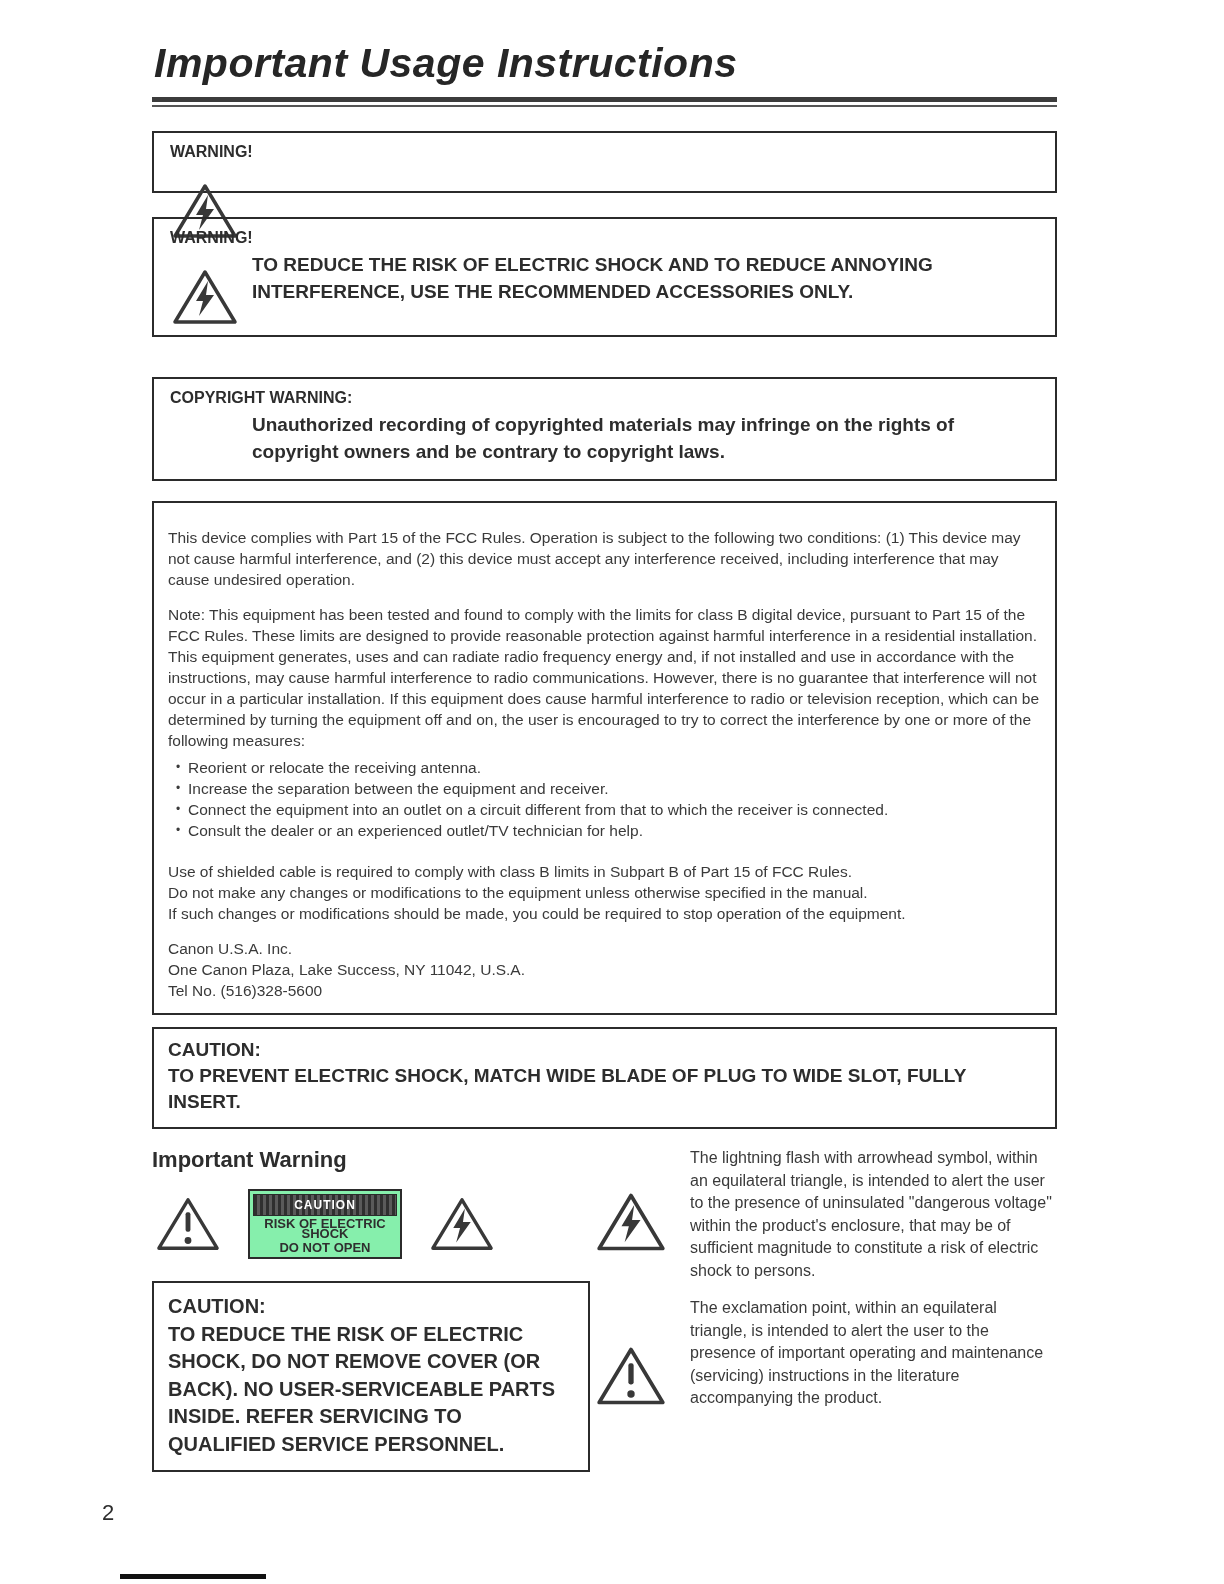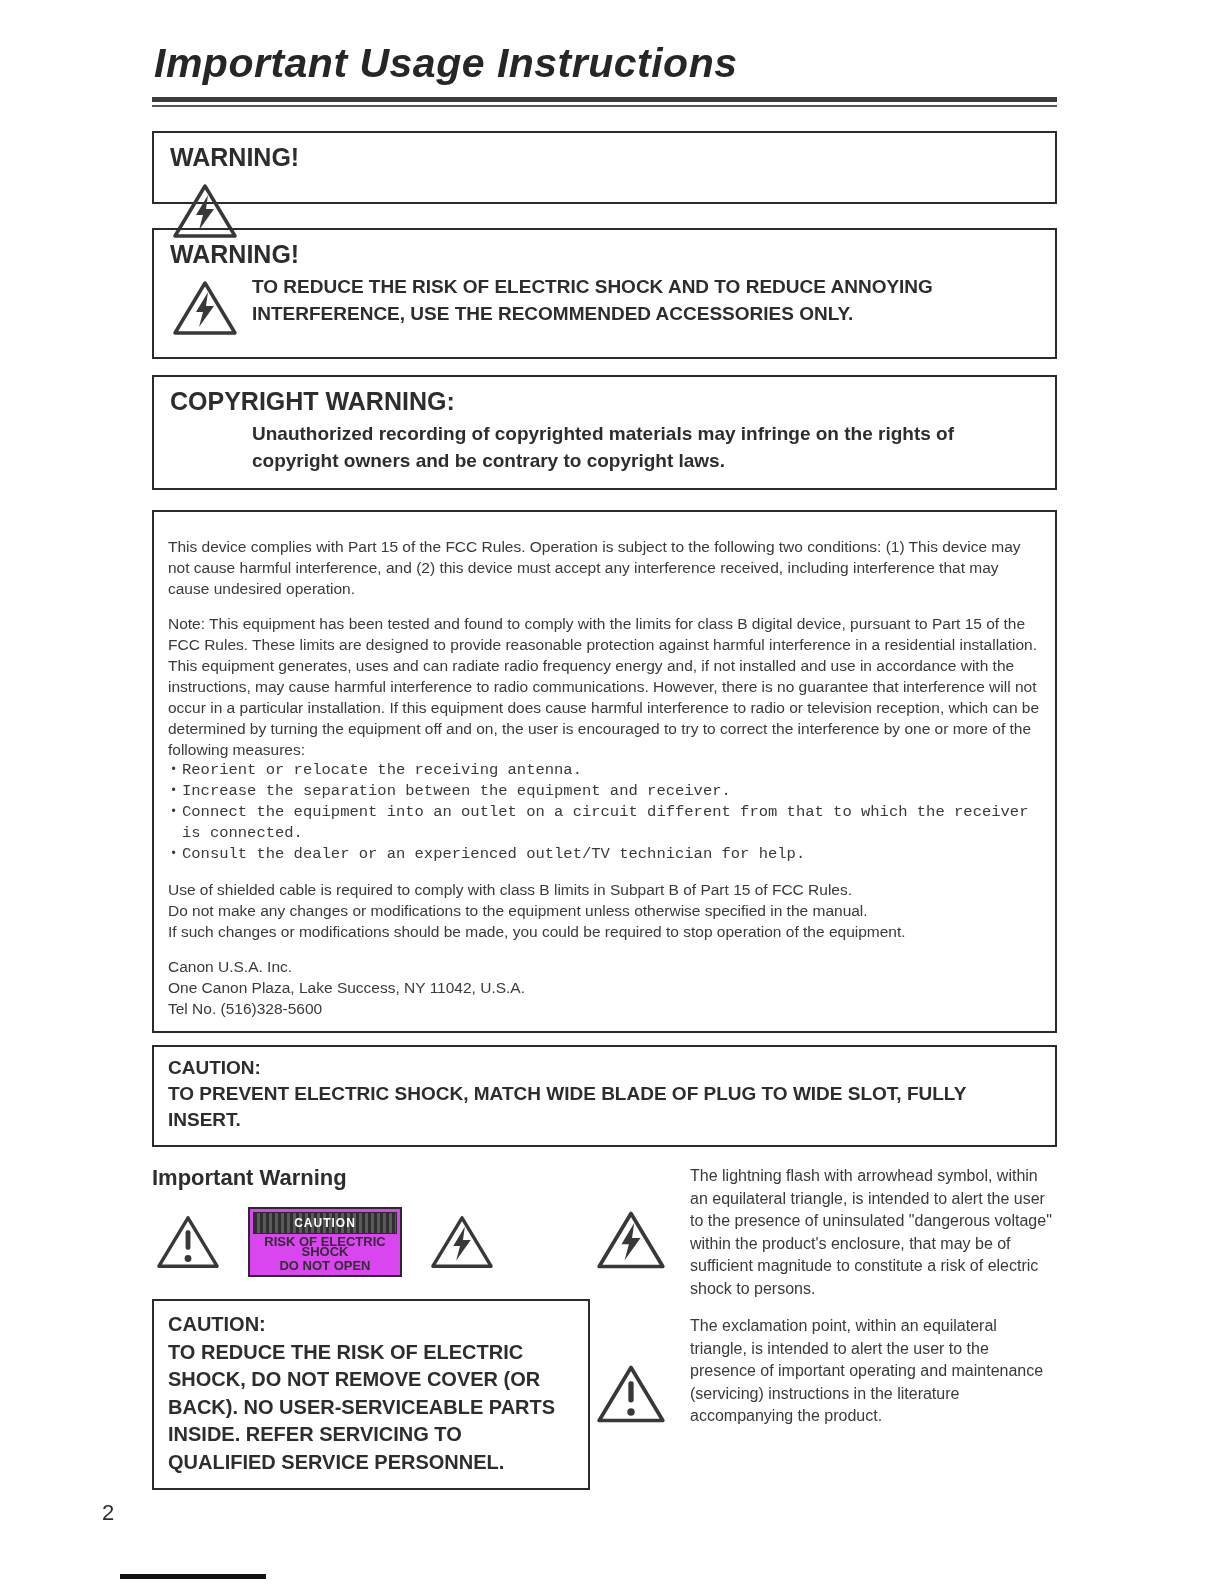--- a/index.html
+++ b/index.html
@@ -6,45 +6,45 @@
   .page{width:1224px;height:1584px;position:relative;overflow:hidden;background:#ffffff;
         color:#303030;font-family:"Liberation Sans",sans-serif;margin:0 auto;}
   .content{position:absolute;left:152px;top:40px;width:905px;}
 
   .doc-title{font-size:41px;font-weight:bold;font-style:italic;color:#262626;
              margin:0 0 10px 2px;letter-spacing:.5px;}
   .title-rule{height:5px;background:#3c3c3c;margin-bottom:3px;}
   .title-rule-thin{height:2px;background:#555;}
 
   .wbox{border:2px solid #2b2b2b;position:relative;padding:10px 16px 30px 16px;margin-top:24px;}
-  .whead{font-size:25px;font-weight:bold;color:#2d2d2d;}
+  .whead{font-size:16px;font-weight:bold;color:#2d2d2d;}
   .wbody{font-size:19px;font-weight:bold;margin:4px 0 0 82px;line-height:27px;max-width:800px;color:#2d2d2d;}
   .tri-icon{position:absolute;left:18px;top:48px;width:66px;height:60px;}
 
-  .cbox{border:2px solid #2b2b2b;padding:10px 16px 14px 16px;margin-top:16px;}
+  .cbox{border:2px solid #2b2b2b;padding:10px 16px 14px 16px;margin-top:40px;}
 
   .fccbox{border:2px solid #2b2b2b;padding:10px 14px 12px 14px;margin-top:20px;
           font-size:15.5px;line-height:21px;color:#3a3a3a;}
   .fccbox p{margin:0;}
   .gap{height:14px;}
-  .fccbox ul{margin:0;padding:0;list-style:none;font-family:Liberation Mono, monospace;}
+  .fccbox ul{margin:6px;padding:0;list-style:none;}
   .fccbox li{padding-left:14px;position:relative;}
   .fccbox li::before{content:"\2022";position:absolute;left:2px;top:0;font-size:12px;}
 
   .cautionwide{border:2px solid #2b2b2b;padding:8px 14px 12px 14px;margin-top:12px;
                font-size:19px;font-weight:bold;line-height:26px;color:#2d2d2d;}
 
   .bottom{display:flex;margin-top:18px;}
   .bleft{width:438px;flex:0 0 auto;}
   .bmid{width:100px;flex:0 0 auto;position:relative;}
   .bright{flex:1 1 auto;font-size:16px;line-height:22.5px;color:#3a3a3a;}
   .iw-head{font-size:22px;font-weight:bold;margin:0 0 16px 0;color:#2d2d2d;}
   .icons-row{display:flex;align-items:center;gap:28px;margin-left:4px;}
   .icons-row svg{width:64px;height:58px;flex:0 0 auto;}
-  .caution-label{width:150px;border:2px solid #2b2b2b;background:#d946ef;text-align:center;flex:0 0 auto;}
+  .caution-label{width:150px;border:2px solid #2b2b2b;background:#86efac;text-align:center;flex:0 0 auto;}
   .cl-bar{background:repeating-linear-gradient(90deg,#2f2f2f 0 3px,#5a5a5a 3px 6px);
           color:#fff;font-weight:bold;font-size:12px;letter-spacing:1px;padding:3px 0;
           border:1px solid #2b2b2b;margin:3px;}
   .cl-small{font-size:13px;line-height:10px;padding:0 0 4px 0;color:#2f2f2f;font-weight:bold;}
   .caution-box2{border:2px solid #2b2b2b;margin-top:22px;padding:10px 14px 12px 14px;
                 font-size:20px;font-weight:bold;line-height:27.5px;color:#2d2d2d;}
   .bmid svg{width:70px;height:62px;position:absolute;left:6px;}
   .mid-bolt{top:44px;}
   .mid-excl{top:198px;}
   .bright p{margin:0;}

